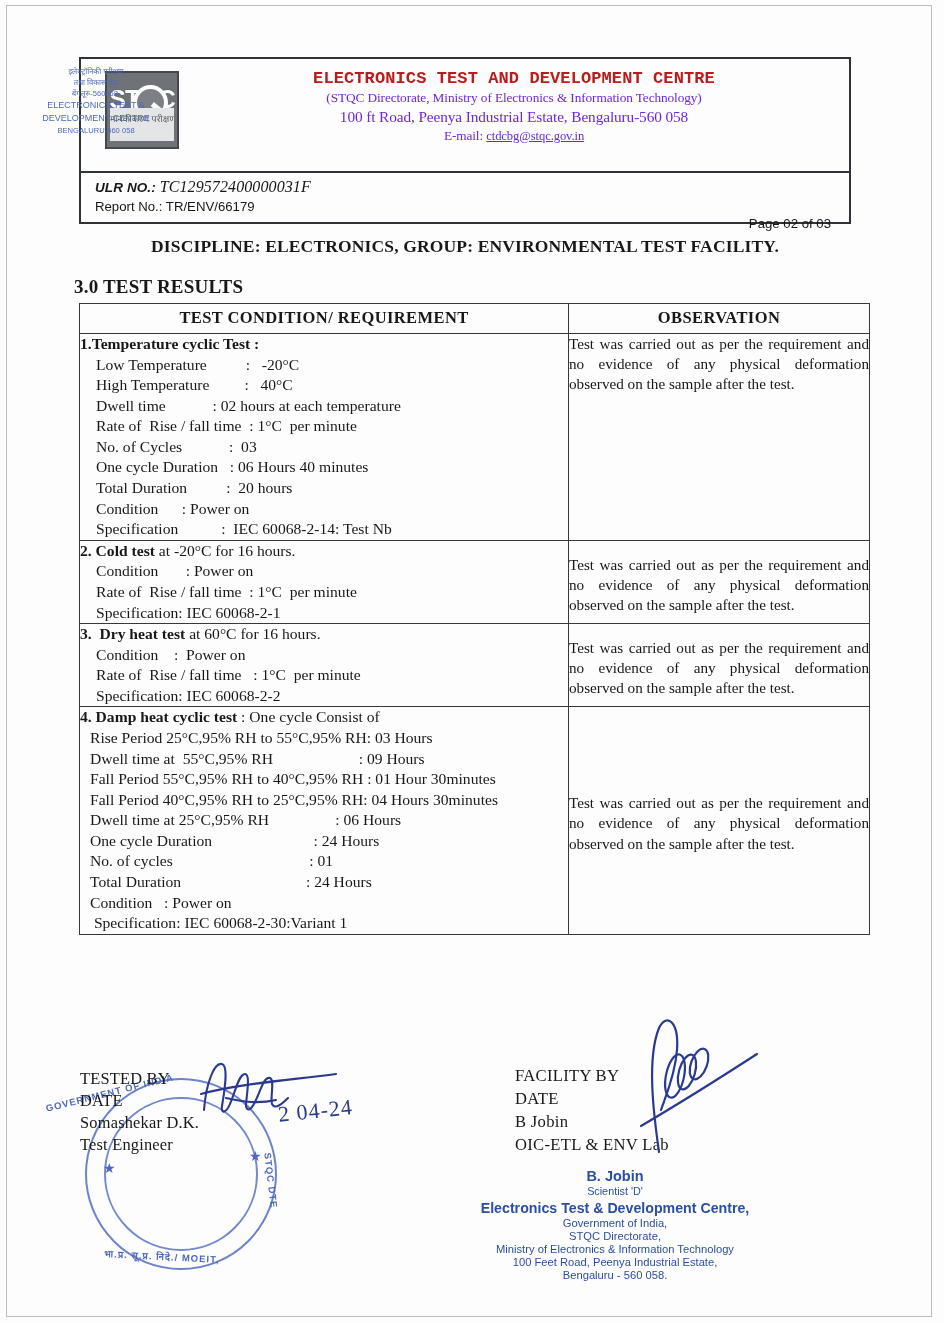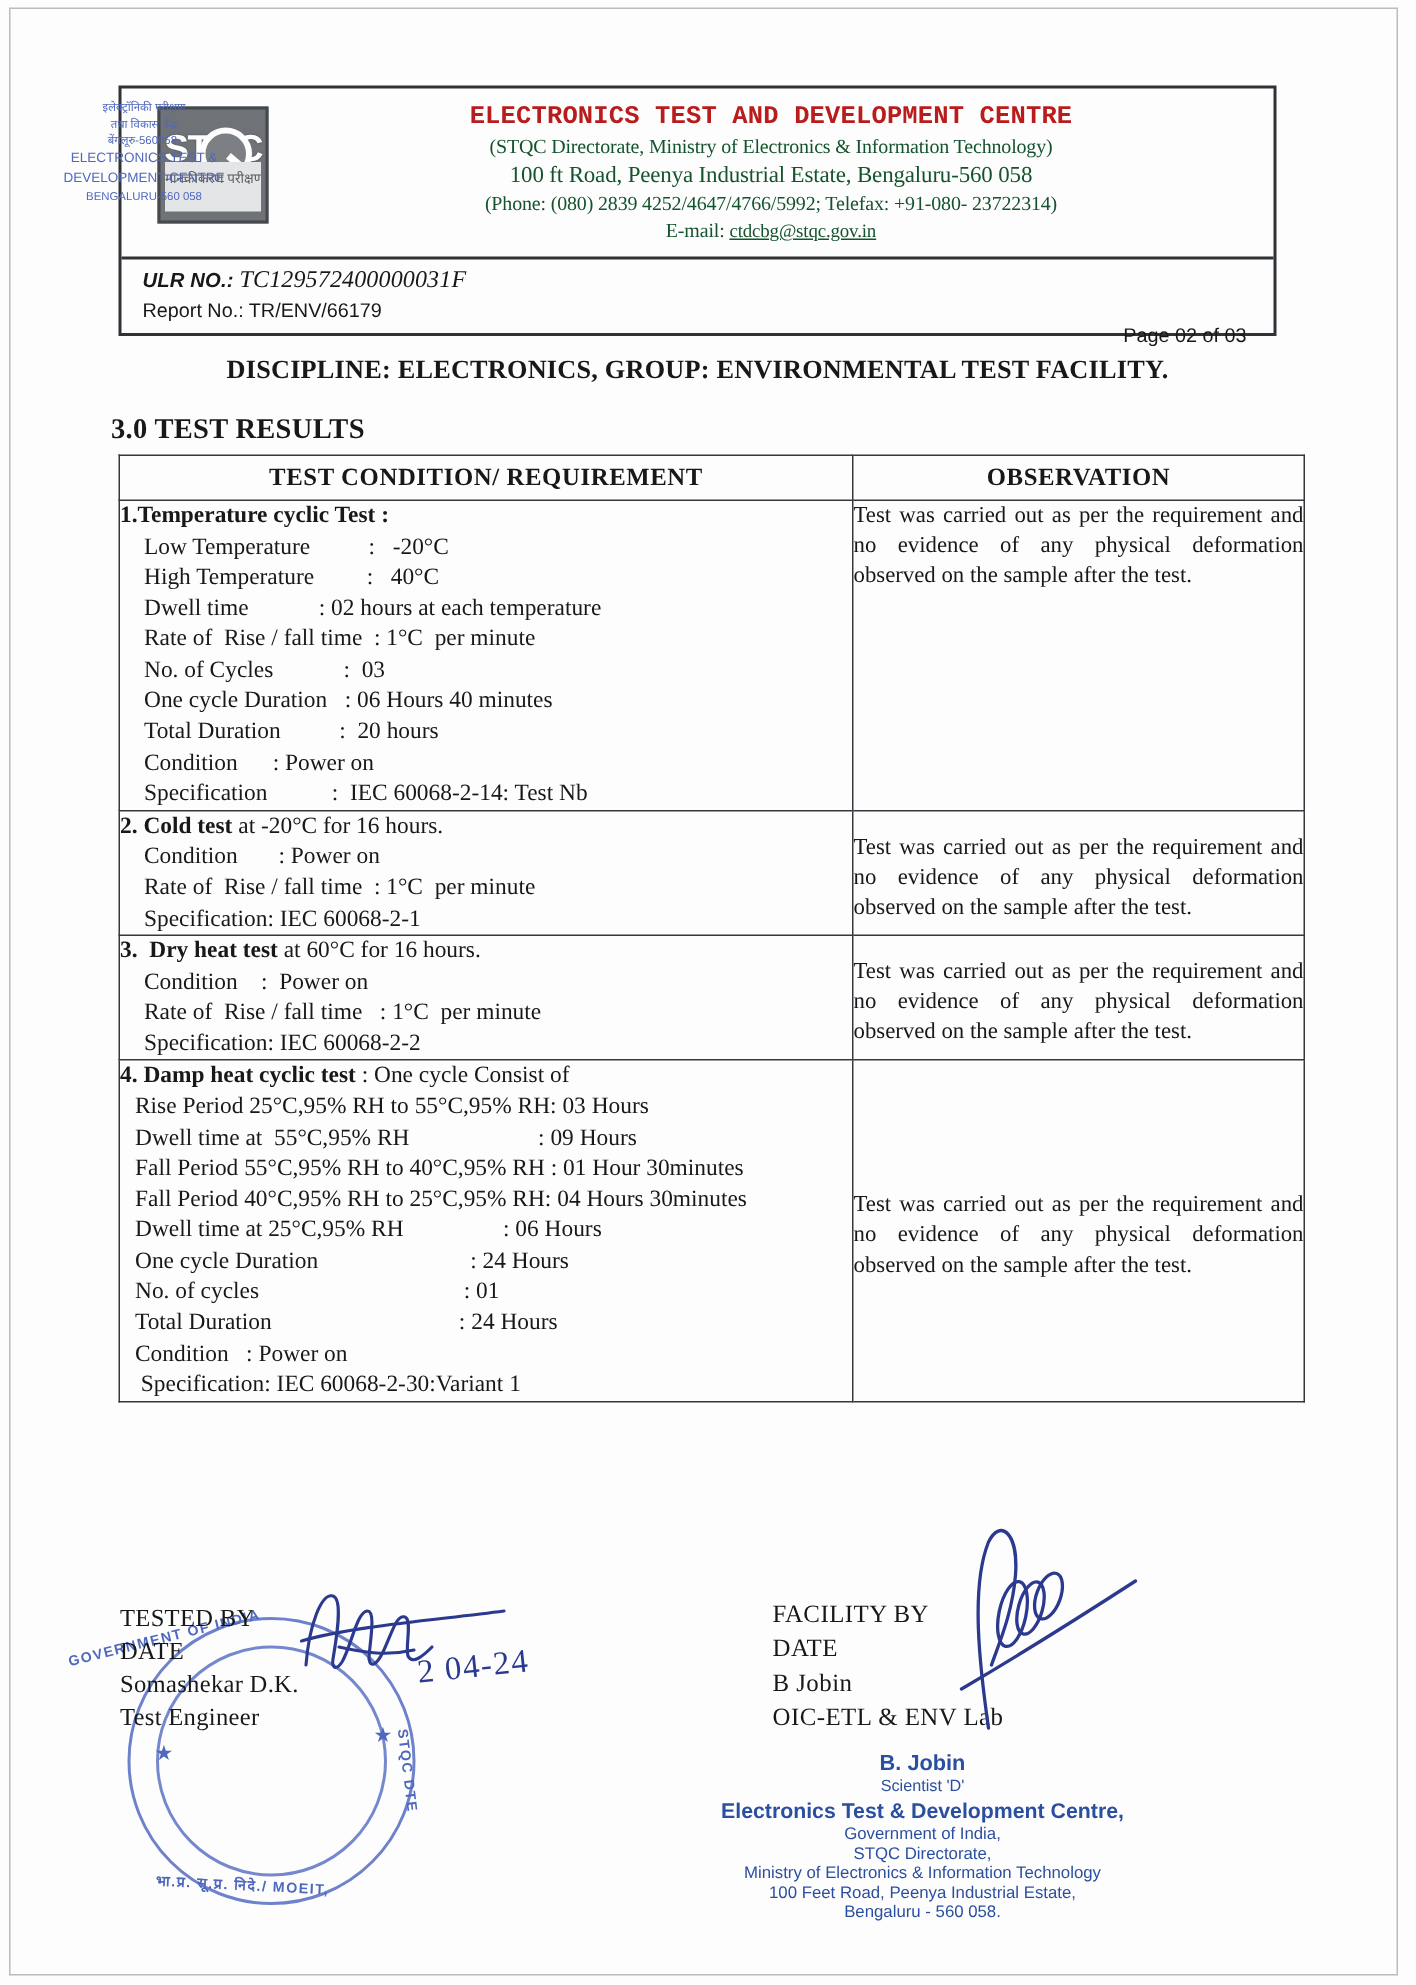--- a/index.html
+++ b/index.html
@@ -97,21 +97,21 @@
   }
   .org-name {
     font-family: Liberation Mono, monospace;
     font-weight: bold;
     font-size: 17px;
     letter-spacing: 0.1px;
     color: #b91c1c;
   }
   .org-line {
     font-size: 13.3px;
-    color: #14532d;
+    color: #6d28d9;
     margin-top: 2px;
     letter-spacing: -0.1px;
   }
   .org-line.addr {
     font-size: 15.3px;
     margin-top: 2px;
   }
   .org-line.email .mail-link {
     text-decoration: underline;
     font-size: 12.6px;
@@ -338,21 +338,20 @@
       <div class="logo">
         <div class="stqc-text">STQC</div>
         <div class="q-circle"></div>
         <div class="q-tail"></div>
         <div class="devanagari">मानकीकरण परीक्षण</div>
       </div>
       <div class="org-block">
         <div class="org-name">ELECTRONICS TEST AND DEVELOPMENT CENTRE</div>
         <div class="org-line">(STQC Directorate, Ministry of Electronics &amp; Information Technology)</div>
         <div class="org-line addr">100 ft Road, Peenya Industrial Estate, Bengaluru-560 058</div>
-        <div class="org-line">(Phone: (080) 2839 4252/4647/4766/5992; Telefax: +91-080- 23722314)</div>
         <div class="org-line email"><span>E-mail: </span><span class="mail-link">ctdcbg@stqc.gov.in</span></div>
       </div>
     </div>
     <div class="hr-sep"></div>
     <div class="idblock">
       <div class="ulr"><span>ULR NO.: </span><span class="val">TC129572400000031F</span></div>
       <div class="reportrow">
         <div class="reportno"><span>Report No.: </span><span>TR/ENV/66179</span></div>
         <div class="pageno">Page 02 of 03</div>
       </div>

